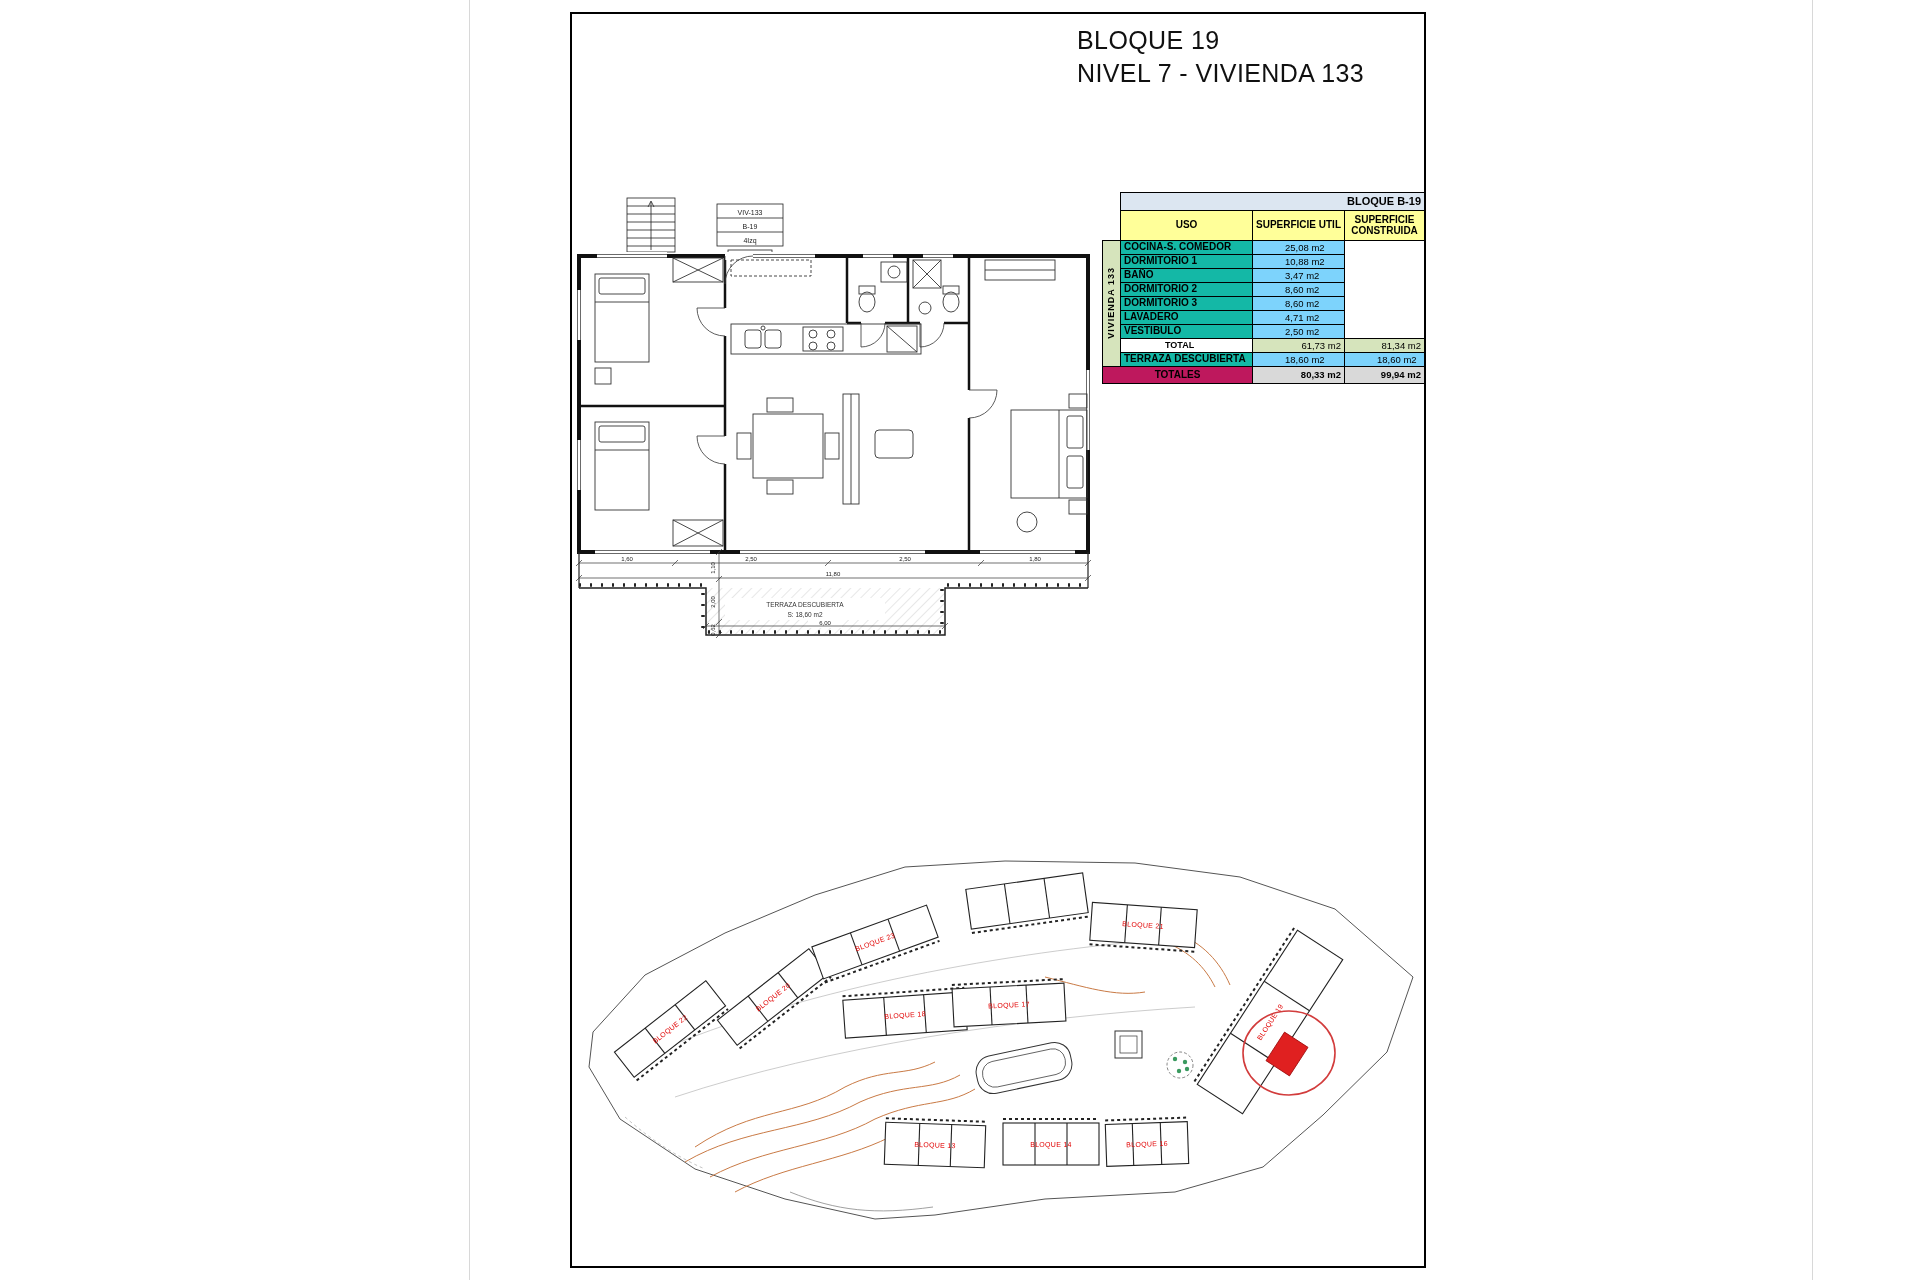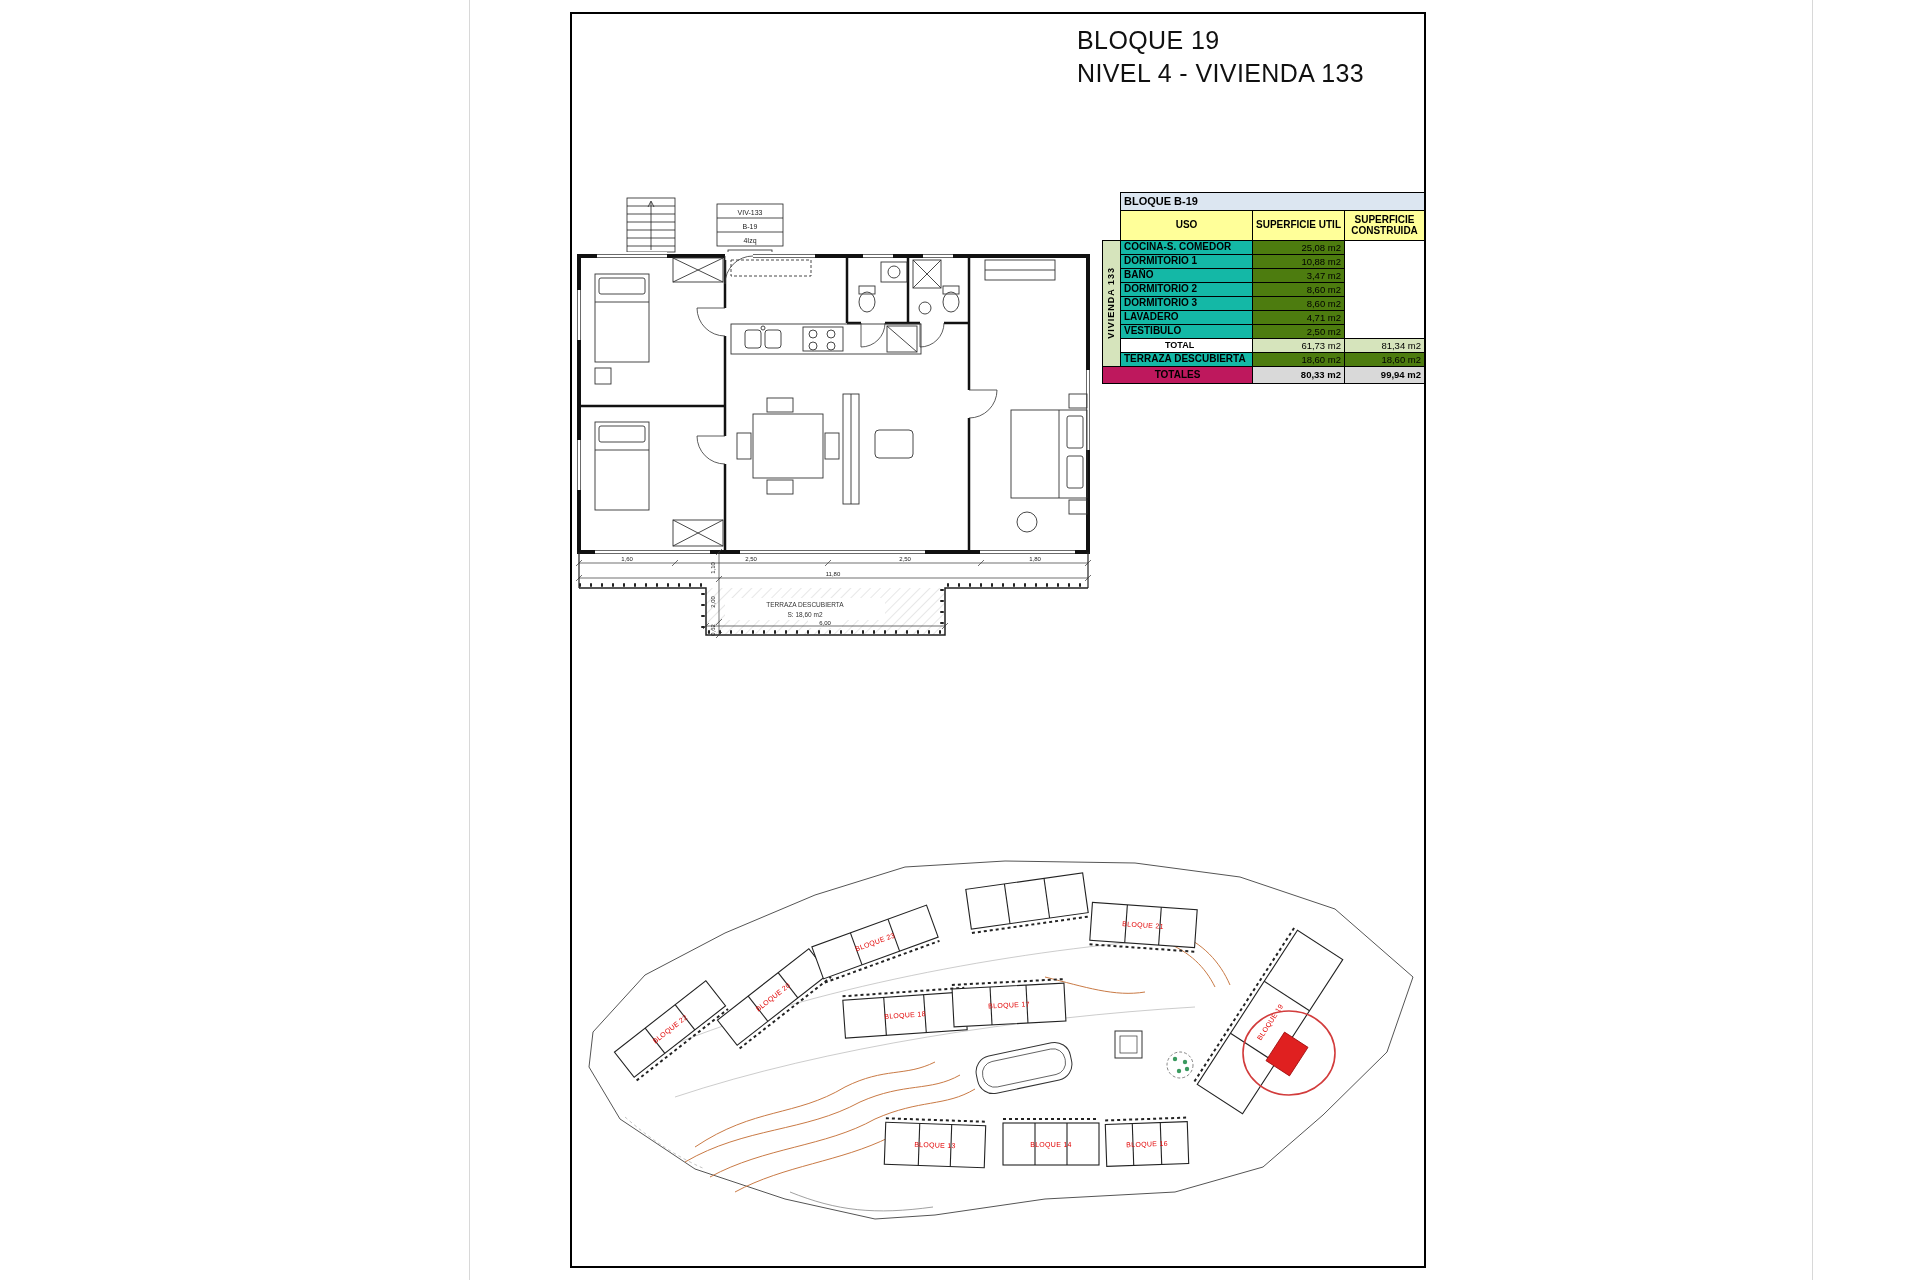--- a/index.html
+++ b/index.html
@@ -12,25 +12,25 @@
 
   .title-block { position:absolute; left:505px; top:10px; font-size:25px; line-height:1.32; letter-spacing:.4px; color:#101010; }
 
   .floorplan { position:absolute; left:3px; top:176px; width:517px; height:465px; }
   .siteplan  { position:absolute; left:3px; top:833px; width:850px; height:392px; }
 
   
   .areas-table { position:absolute; left:530px; top:178px; width:322px; border-collapse:collapse; table-layout:fixed; color:#000; }
   .areas-table td { border:1px solid #000; padding:0 3px; height:14px; line-height:1.05; font-size:9.5px; overflow:hidden; }
   td.nocell  { border:none; background:none; }
-  td.blkhdr  { background:#dce6f1; text-align:left; font-weight:bold; font-size:11px; height:18px; }
+  td.blkhdr  { background:#dce6f1; text-align:right; font-weight:bold; font-size:11px; height:18px; }
   td.colhdr  { background:#ffff99; text-align:center; font-weight:bold; font-size:10px; height:30px; white-space:normal; }
   td.colhdr.nowrap { white-space:nowrap; }
   td.uso     { background:#14b8a6; font-weight:bold; font-size:10px; white-space:nowrap; }
-  td.val     { text-align:right; background:#4d7c0f;padding-left:32px; }
+  td.val     { background:#7dd3fc;padding-left:32px; }
   td.greenval{ text-align:right; background:#d6e4bc; }
   td.vert    { background:#d6e4bc; padding:0; text-align:center; vertical-align:middle; }
   td.vert span { writing-mode:vertical-rl; transform:rotate(180deg); display:inline-block;
                  font-weight:bold; font-size:9px; letter-spacing:1px; }
   td.totlabel   { background:#fff; font-weight:bold; font-size:9px;padding-left:44px; }
   td.totaleslbl { background:#be185d; font-weight:bold; text-align:center; font-size:10px; height:17px; }
   td.totalesval { background:#d9d9d9; font-weight:bold; text-align:right; height:17px; }
 
   
   svg text { fill:#222; stroke:none; text-anchor:middle; font-family:"Liberation Sans", sans-serif; }
@@ -38,21 +38,21 @@
   .blklbl { font-size:7px; fill:#e10000; letter-spacing:.3px; }
 </style>
 </head>
 <body>
 
 <div class="sheet">
   <div class="frame">
 
     <div class="title-block">
       <div>BLOQUE 19</div>
-      <div>NIVEL 4 - VIVIENDA 133</div>
+      <div>NIVEL 7 - VIVIENDA 133</div>
     </div>
 
     <svg class="floorplan" viewBox="0 0 517 465" xmlns="http://www.w3.org/2000/svg">
       <defs>
         <pattern id="hatchD" width="7" height="7" patternUnits="userSpaceOnUse" patternTransform="rotate(45)">
           <line x1="0" y1="0" x2="0" y2="7" stroke="#cfcfcf" stroke-width="1"></line>
         </pattern>
       </defs>
 
       <g fill="none" stroke="#222" stroke-width="0.8">

